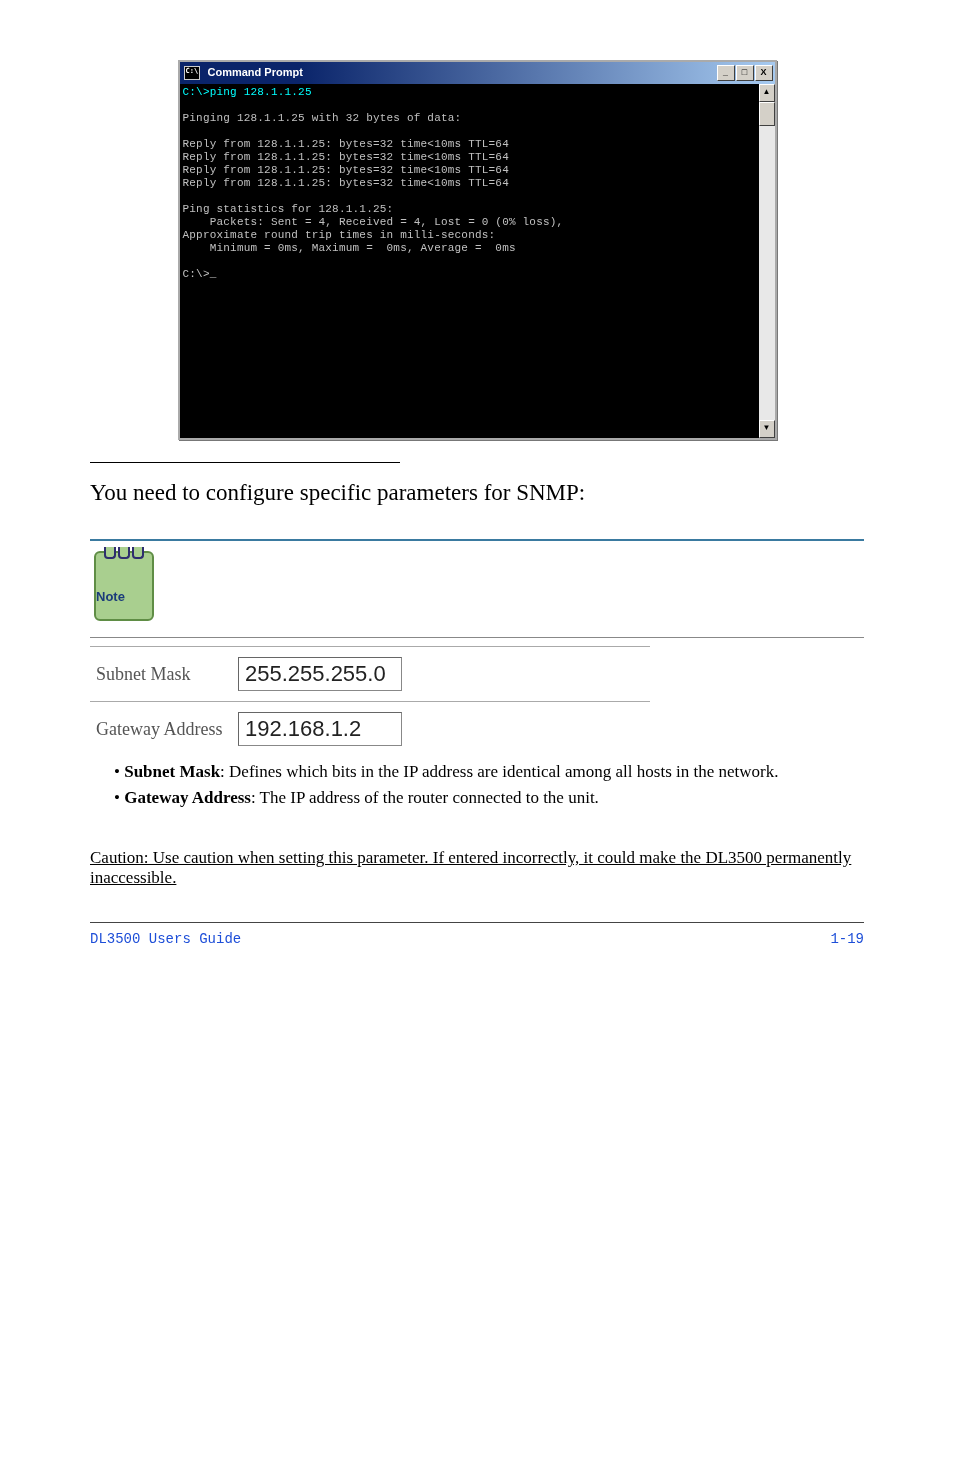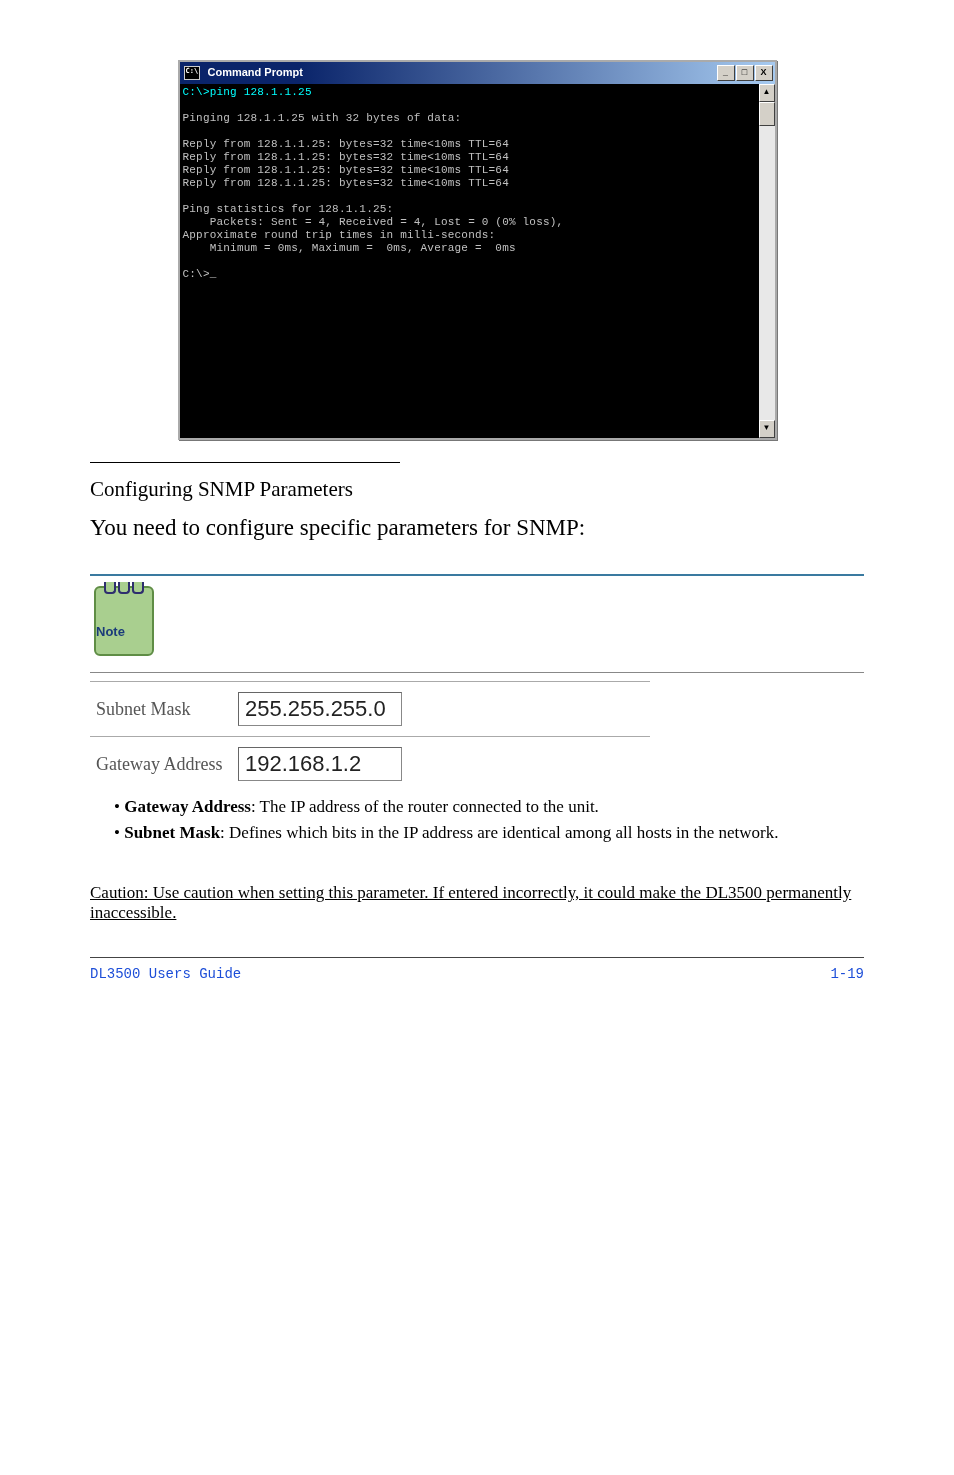--- a/index.html
+++ b/index.html
@@ -260,21 +260,20 @@
         <div class="scroll-arrow">▲</div>
         <div class="scroll-thumb"></div>
         <div class="scroll-track"></div>
         <div class="scroll-arrow">▼</div>
       </div>
     </div>
   </div>
 
   <hr class="hr-short">
 
-  <h2 class="sect-heading">Configuring SNMP Parameters</h2>
 
   <p class="body-text">You need to configure specific parameters for SNMP:</p>
 
   <div class="callout-box">
     <div class="note-icon">
       <div class="binder">
           <span></span>
           <span></span>
           <span></span>
         </div>
@@ -293,24 +292,24 @@
     <tr>
       <td class="label-cell">Gateway Address</td>
       <td>
         <input type="text" class="text-input" value="192.168.1.2" style="">
       </td>
     </tr>
   </tbody>
     </table>
 
   <p class="bullet-item">
-    • <strong>Gateway Address</strong><span>: The IP address of the router connected to the unit.</span>
+    • <strong>Subnet Mask</strong><span>: Defines which bits in the IP address are identical among all hosts in the network.</span>
   </p>
   <p class="bullet-item">
-    • <strong>Subnet Mask</strong><span>: Defines which bits in the IP address are identical among all hosts in the network.</span>
+    • <strong>Gateway Address</strong><span>: The IP address of the router connected to the unit.</span>
   </p>
 
   <p class="caution">Caution: Use caution when setting this parameter. If entered incorrectly, it could make the DL3500 permanently inaccessible.</p>
 
   <hr class="footer-hr">
   <div class="footer">
     <span>DL3500 Users Guide</span>
     <span>1-19</span>
   </div>
 

